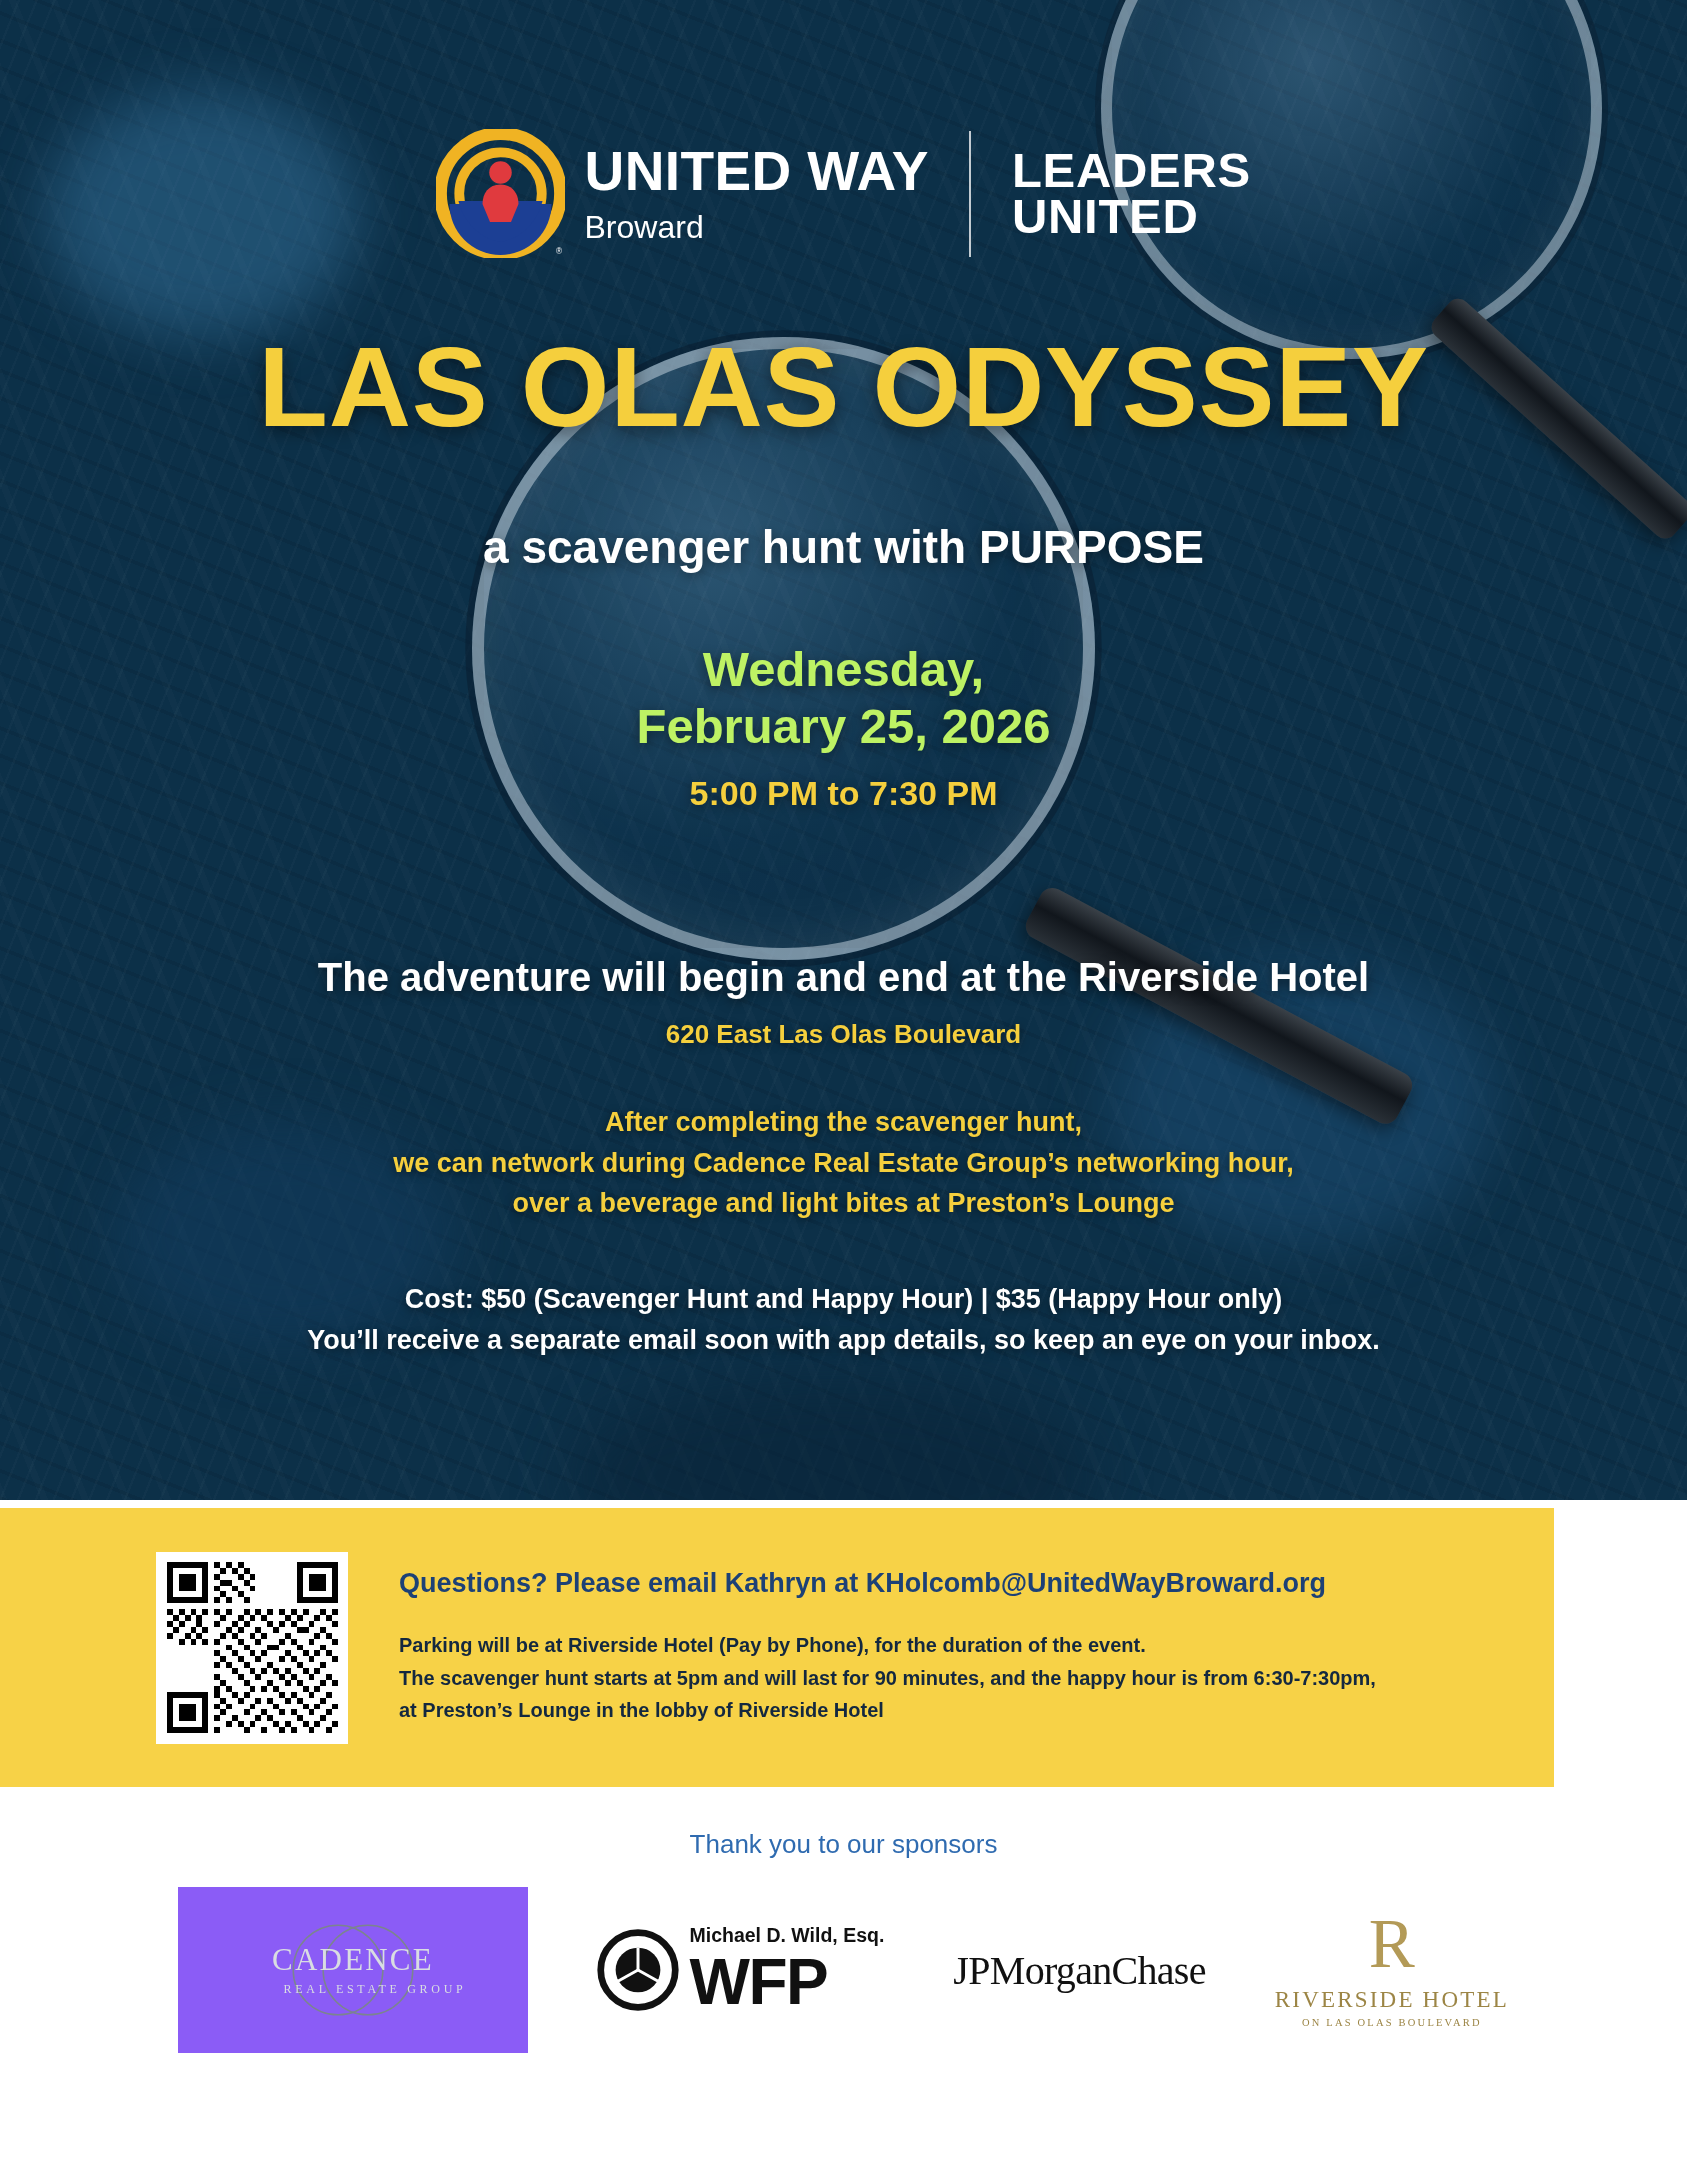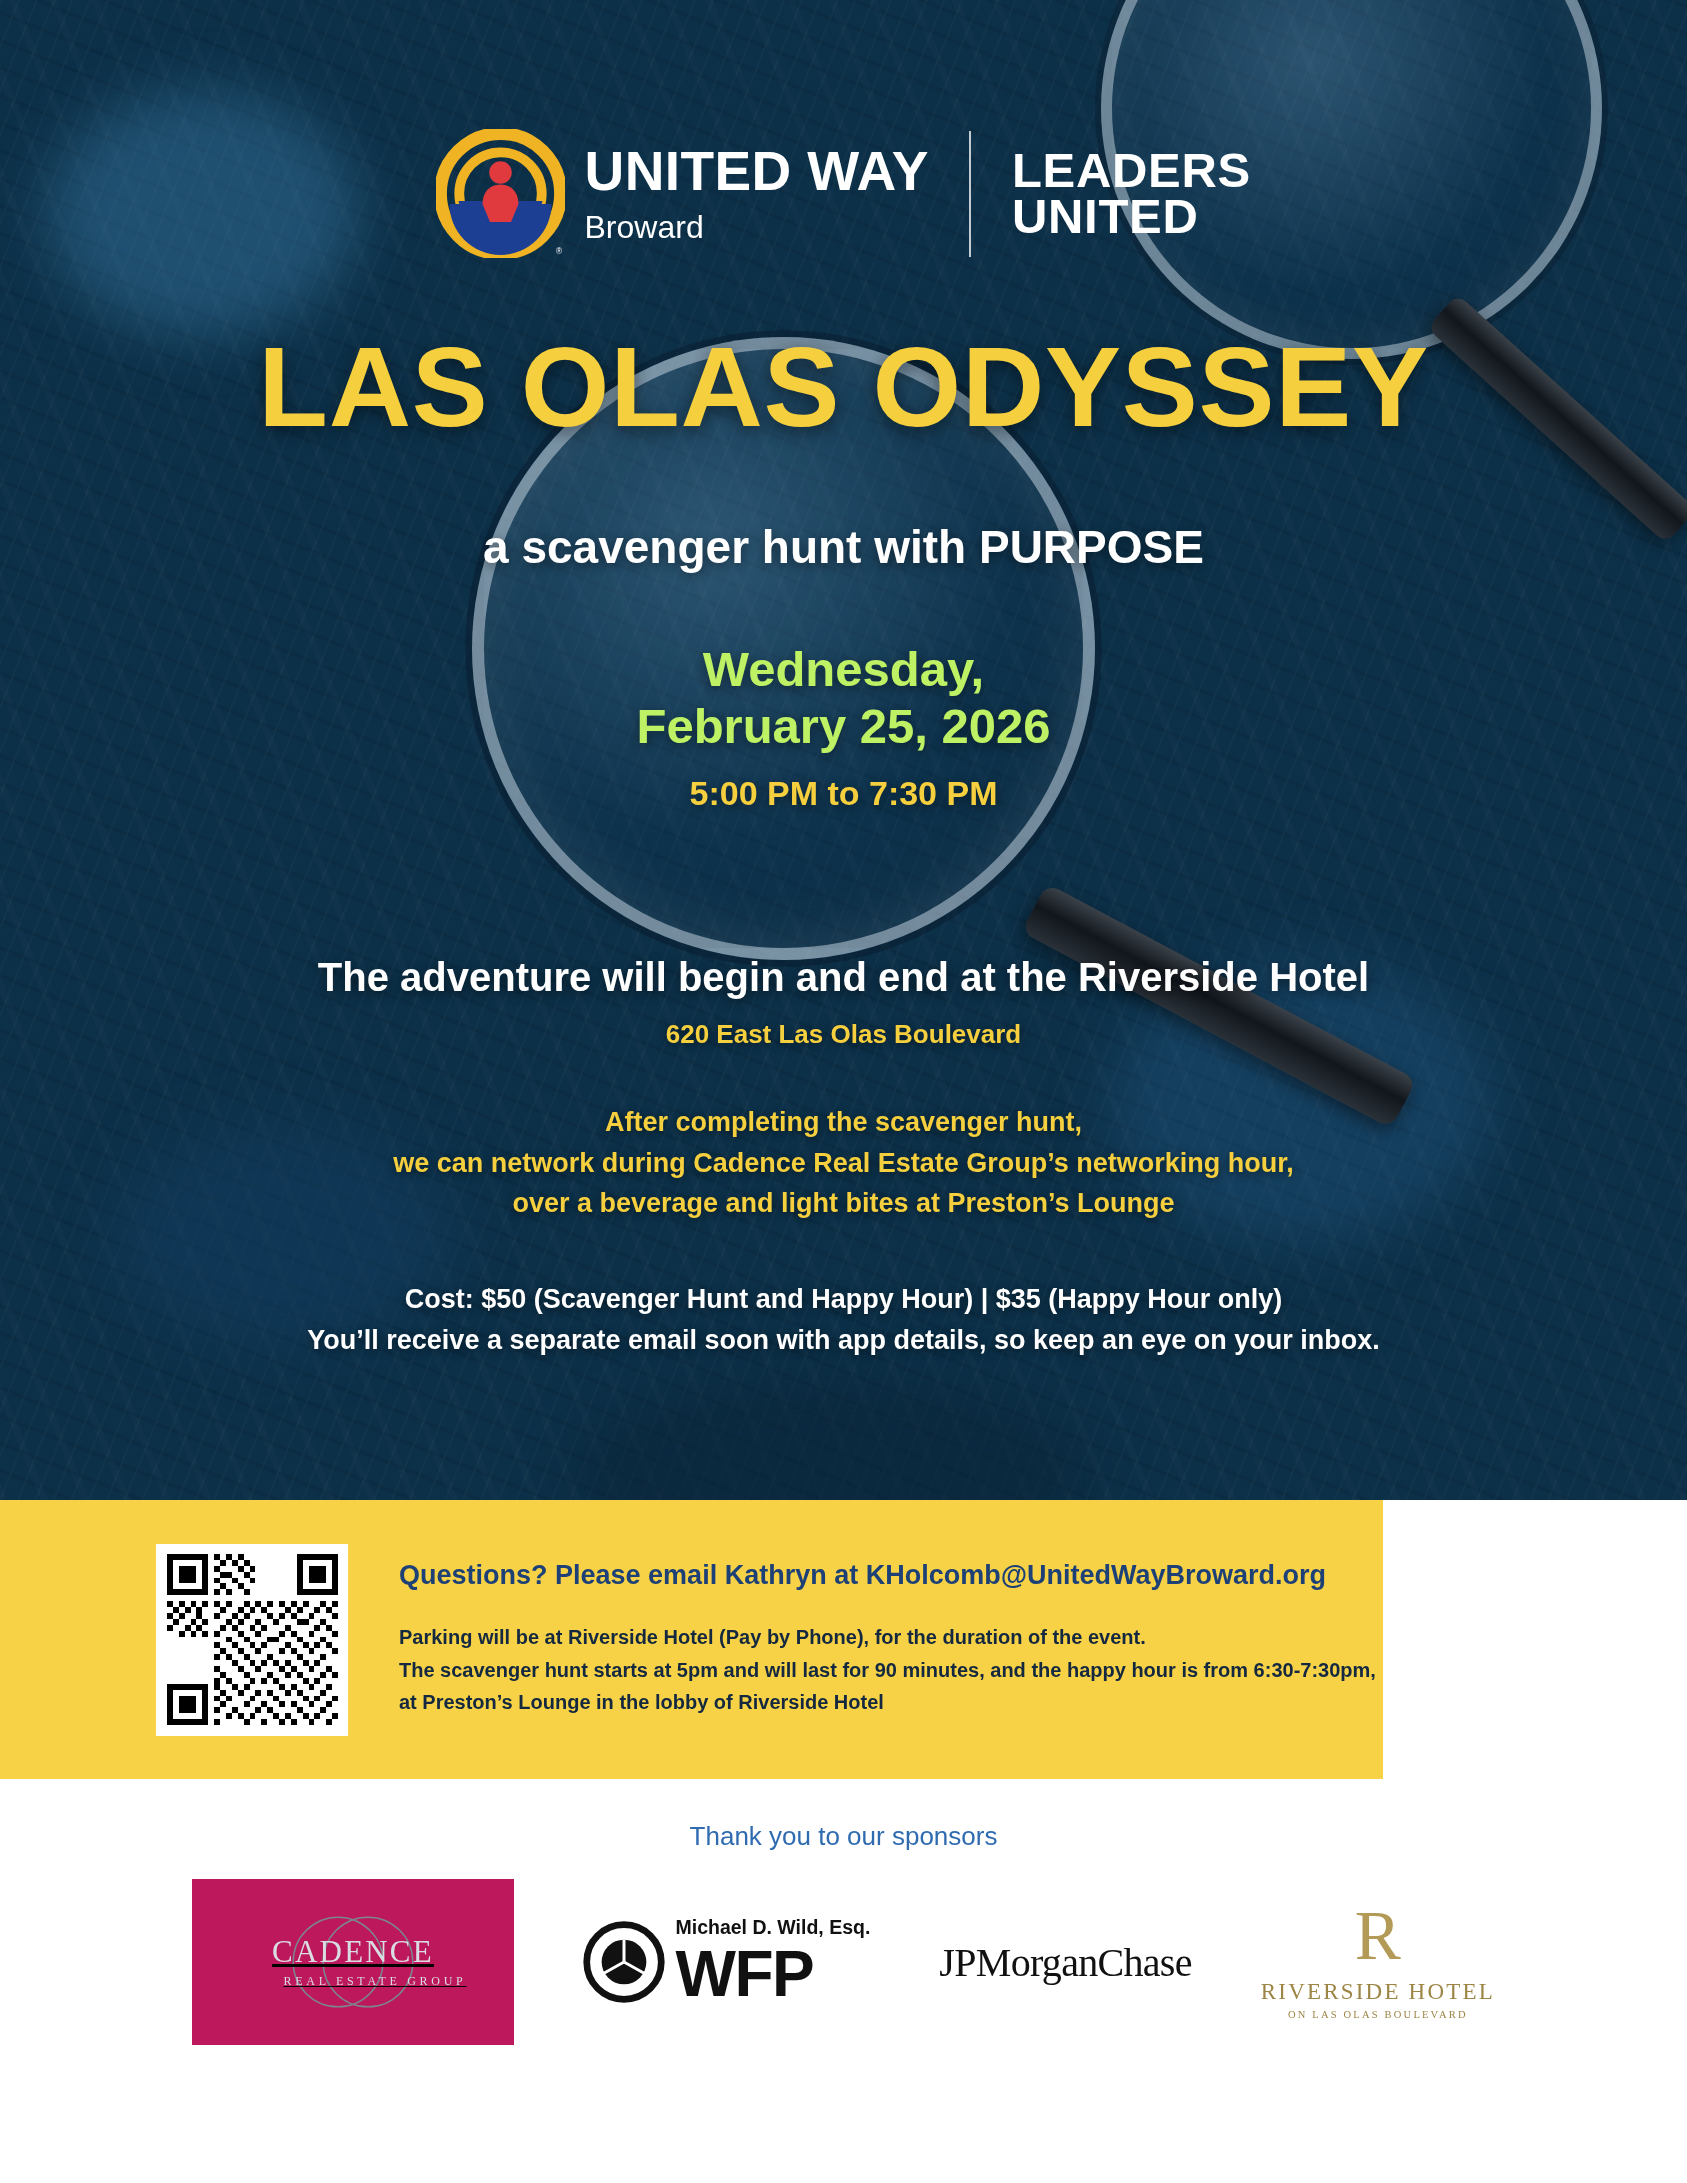--- a/index.html
+++ b/index.html
@@ -206,27 +206,28 @@
     color: #ffffff;
     font-weight: 700;
     font-size: 27px;
     line-height: 1.55;
     text-shadow: 0 2.2px 9px rgba(0,0,0,.5);
   }
 
   
   .yellow-band {
     position: relative;
-    width: 1383px;
+    width: 1554px;
     height: 279px;
     background: #f7d247;
     box-sizing: border-box;
     display: flex;
     align-items: center;
     padding: 0 0 0 156px;
+    margin-top: 8px;
   }
   .qr {
     width: 192px;
     height: 192px;
     background: #ffffff;
     padding: 10.5px;
     box-sizing: border-box;
     flex: none;
   }
   .qr svg { display: block; }
@@ -263,28 +264,27 @@
   }
   .sponsor-row {
     margin-top: 27px;
     display: flex;
     align-items: center;
     justify-content: center;
     gap: 69px;
   }
 
   .cadence {
-    width: 322px;
+    width: 350px;
     height: 166px;
-    background: #be185d;
+    background: #8b5cf6;
     display: flex;
     align-items: center;
     justify-content: center;
     position: relative;
-    text-decoration: underline;
   }
   .cadence-rings {
     position: absolute;
     left: 50%; top: 50%;
     transform: translate(-50%,-50%);
   }
   .cadence-txt {
     position: relative;
     color: #d9dde2;
     line-height: 1.1;

